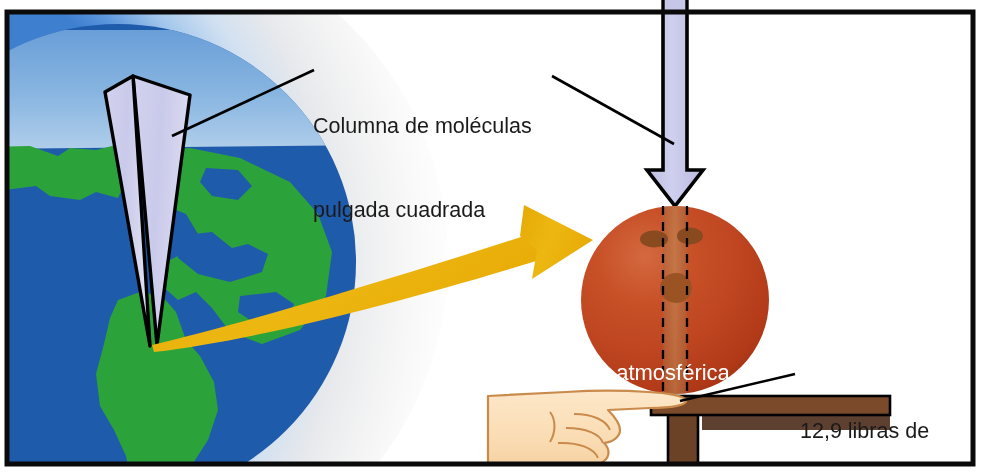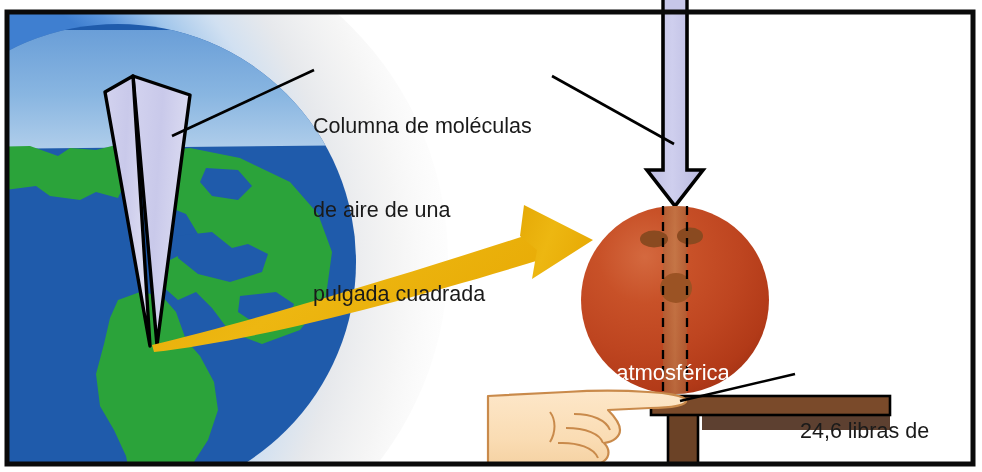--- a/index.html
+++ b/index.html
@@ -247,26 +247,25 @@
       <rect x="663" y="0" width="24" height="14" fill="#c6c6e8"></rect>
       <line x1="663" y1="0" x2="663" y2="14" stroke="#000000" stroke-width="3.4"></line>
       <line x1="687" y1="0" x2="687" y2="14" stroke="#000000" stroke-width="3.4"></line>
     </g>
 
     <rect x="7" y="12" width="966" height="452" fill="none" stroke="#0a0a0a" stroke-width="5"></rect>
   </svg>
 
   <div class="lbl" id="label-column">
     <div>Columna de moléculas</div>
-    <div>de aire de una</div>
     <div>pulgada cuadrada</div>
   </div>
 
   <div class="lbl" id="label-pounds">
-    <div>24,6 libras de</div>
+    <div>12,9 libras de</div>
     
     
   </div>
 
   <div class="ball-text">
     <div>atmosférica</div>
   </div>
 
 </div>
 

